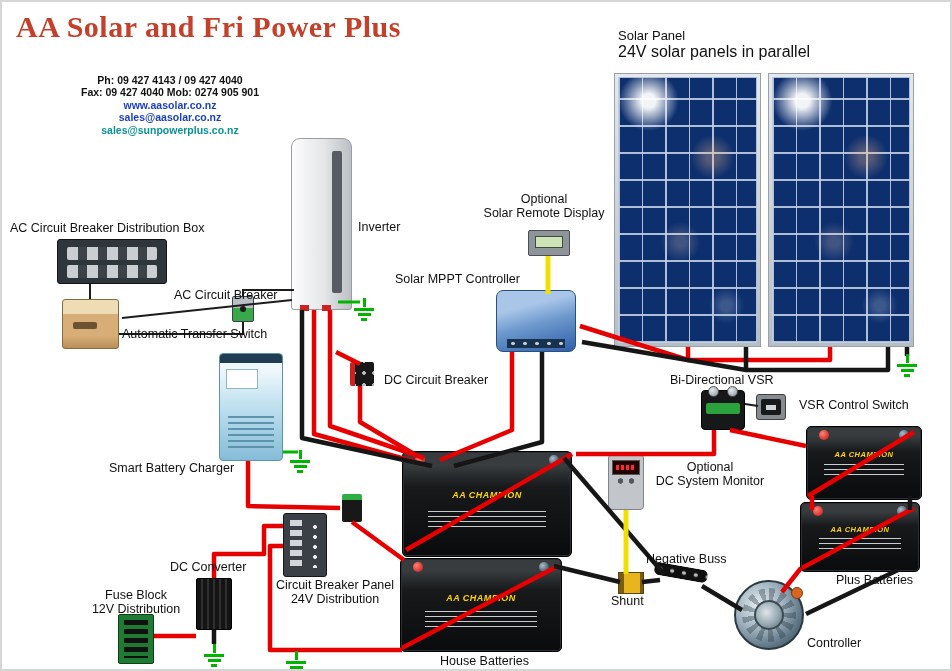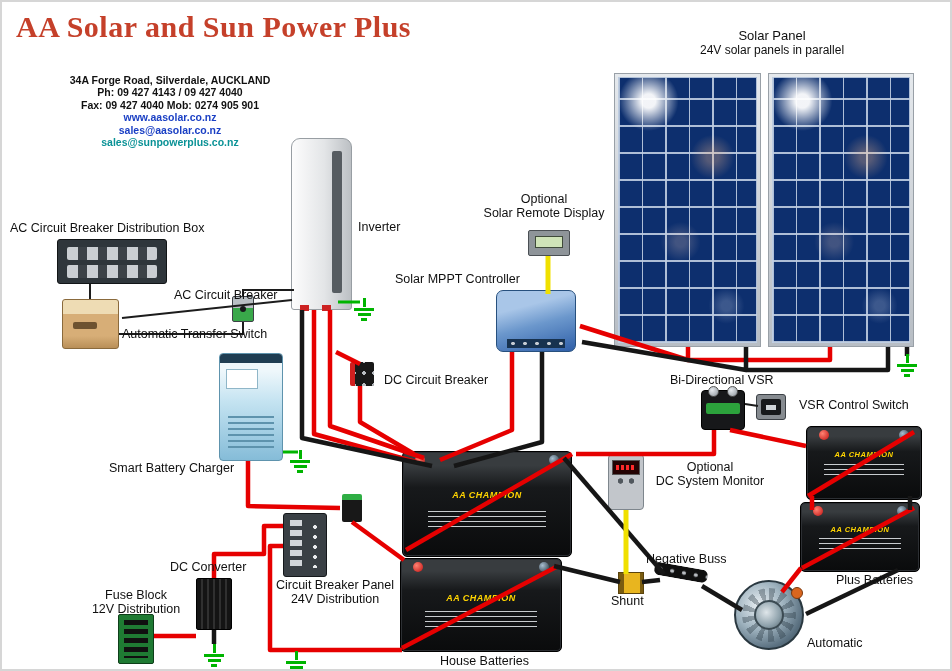--- a/index.html
+++ b/index.html
@@ -7,23 +7,23 @@
           box-sizing:border-box;overflow:hidden;font-family:"Liberation Sans",sans-serif}
   
   .lbl{position:absolute;font-size:12.5px;color:#101010;white-space:nowrap;z-index:6}
   .lbl-c{text-align:center;white-space:normal}
   #company-title{position:absolute;left:14px;top:8px;font-family:"Liberation Serif",serif;
                  font-weight:bold;font-size:30px;color:#c5402a;letter-spacing:.5px;z-index:6}
   .addr{position:absolute;left:18px;top:72px;width:300px;text-align:center;z-index:6}
   .addr div{font-size:10.5px;font-weight:bold;color:#111;line-height:1.18}
   .addr .blue{color:#1a3fc4}
   .addr .teal{color:#0a9296}
-  .sp-label{position:absolute;left:616px;top:26px;width:308px;text-align:center;z-index:6}
+  .sp-label{position:absolute;left:616px;top:26px;width:308px;z-index:6}
   .sp-label .l1{font-size:13px;color:#101010}
-  .sp-label .l2{font-size:12px;color:#101010}
+  .sp-label .l2{font-size:16px;color:#101010}
   
   #wires{position:absolute;left:0;top:0;width:952px;height:671px;z-index:4;pointer-events:none}
   .wr{stroke:#e60000;stroke-width:4.5;fill:none;stroke-linejoin:round}
   .wb{stroke:#161616;stroke-width:4.5;fill:none;stroke-linejoin:round}
   .wt{stroke:#1c1c1c;stroke-width:2;fill:none}
   .wy{stroke:#f0e000;stroke-width:5;fill:none}
   .wg{stroke:#00b400;stroke-width:3;fill:none}
   
   .gnd{position:absolute;width:20px;z-index:5}
   .gnd i{display:block;background:#00b400;margin:0 auto}
@@ -110,23 +110,22 @@
   #cbpanel .tgl{position:absolute;left:6px;top:6px;bottom:6px;width:12px;
                 background:repeating-linear-gradient(180deg,#d2d6da 0 6px,#3a4045 6px 10px)}
   #cbpanel .led{position:absolute;right:7px;top:8px;bottom:8px;width:8px;
                 background:radial-gradient(circle,#e8eaec 0 1.6px,transparent 2.2px);background-size:8px 10px}
 </style>
 </head>
 <body>
 
 <div id="canvas">
 
-  <div id="company-title">AA Solar and Sun Power Plus</div>
+  <div id="company-title">AA Solar and Fri Power Plus</div>
   <div class="addr">
-    <div>34A Forge Road,  Silverdale,  AUCKLAND</div>
     <div>Ph: 09 427 4143  /   09 427 4040</div>
     <div>Fax: 09 427 4040   Mob: 0274 905 901</div>
     <div class="blue">www.aasolar.co.nz</div>
     <div class="blue">sales@aasolar.co.nz</div>
     <div class="teal">sales@sunpowerplus.co.nz</div>
   </div>
 
   <div class="sp-label">
     <div class="l1">Solar Panel</div>
     <div class="l2">24V solar panels in parallel</div>
@@ -323,21 +322,21 @@
   <div class="lbl" style="left:382px;top:371px">DC Circuit Breaker</div>
   <div class="lbl" style="left:107px;top:459px">Smart Battery Charger</div>
   <div class="lbl" style="left:668px;top:371px">Bi-Directional VSR</div>
   <div class="lbl" style="left:797px;top:396px">VSR Control Switch</div>
   <div class="lbl lbl-c" style="left:642px;top:458px;width:132px">
     <div>Optional</div>
     <div>DC System Monitor</div>
   </div>
   <div class="lbl" style="left:644px;top:550px">Negative Buss</div>
   <div class="lbl" style="left:609px;top:592px">Shunt</div>
-  <div class="lbl" style="left:805px;top:634px">Automatic</div>
+  <div class="lbl" style="left:805px;top:634px">Controller</div>
   <div class="lbl" style="left:168px;top:558px">DC Converter</div>
   <div class="lbl lbl-c" style="left:79px;top:586px;width:110px">
     <div>Fuse Block</div>
     <div>12V Distribution</div>
   </div>
   <div class="lbl lbl-c" style="left:258px;top:576px;width:150px">
     <div>Circuit Breaker Panel</div>
     <div>24V Distribution</div>
   </div>
   <div class="lbl" style="left:438px;top:652px">House Batteries</div>

